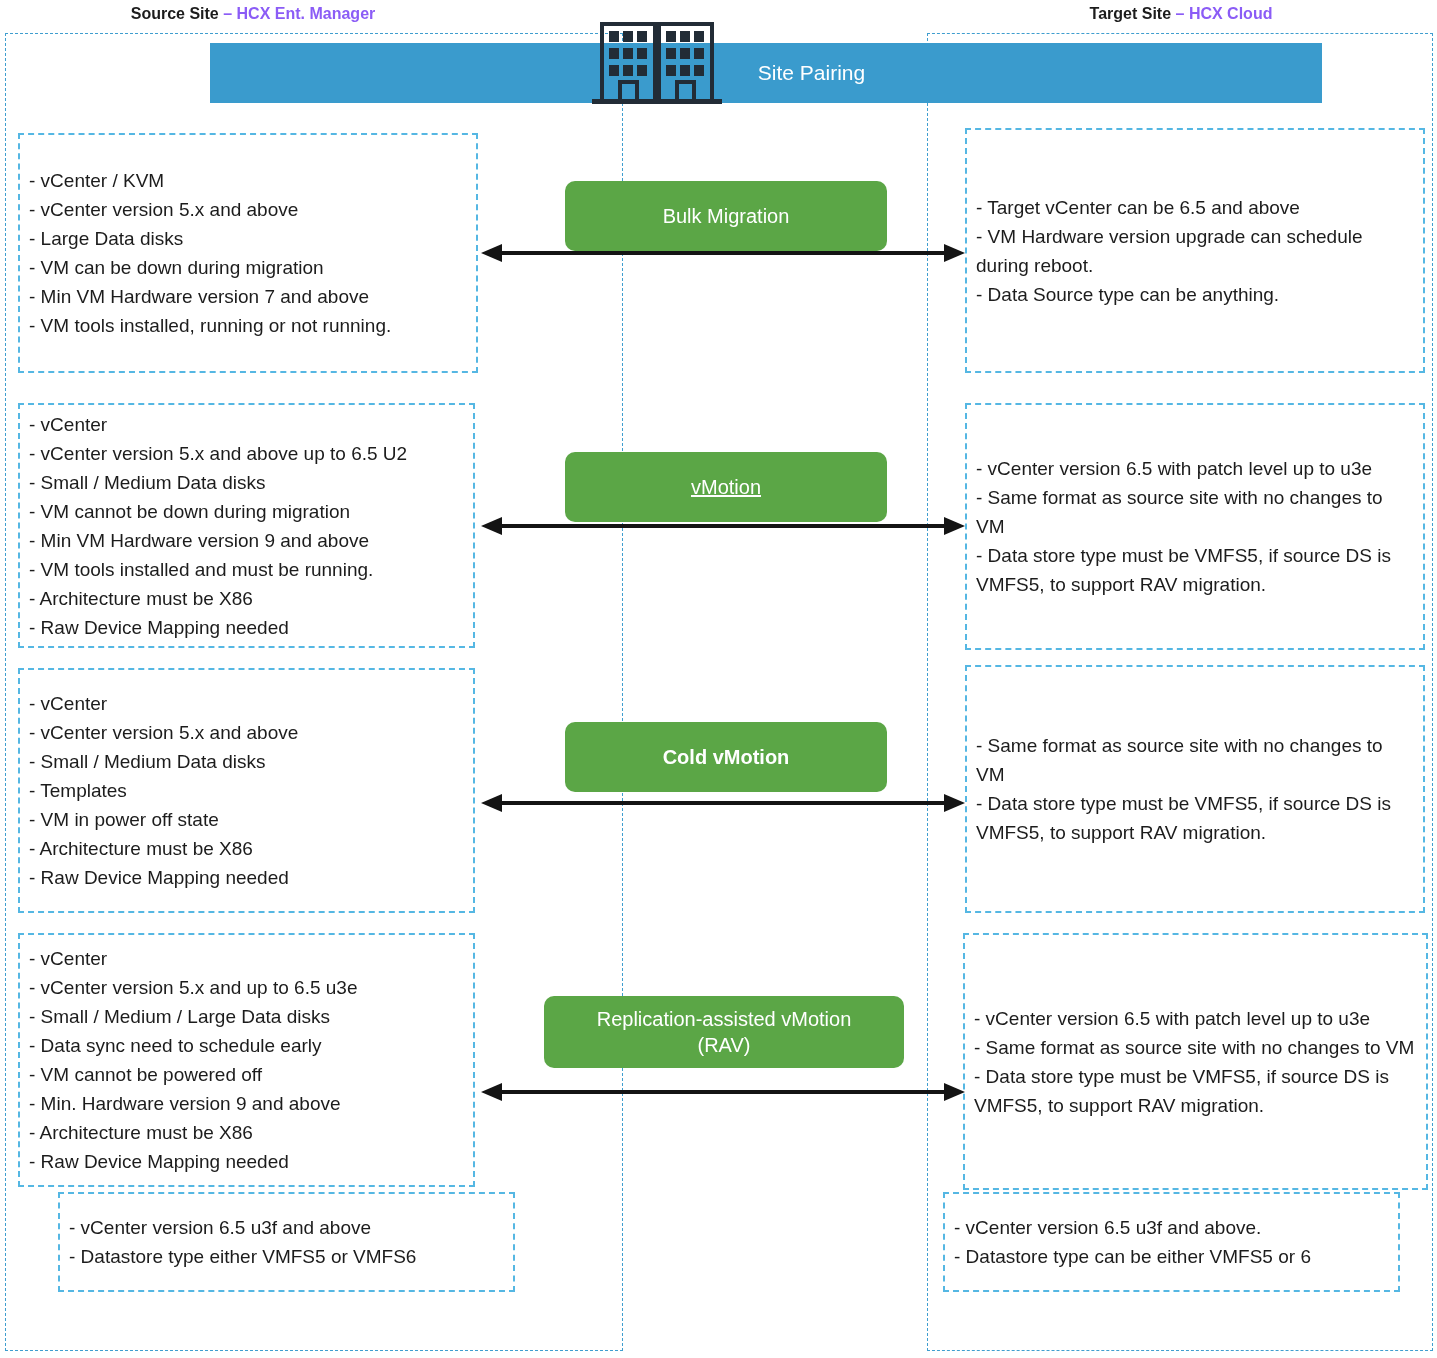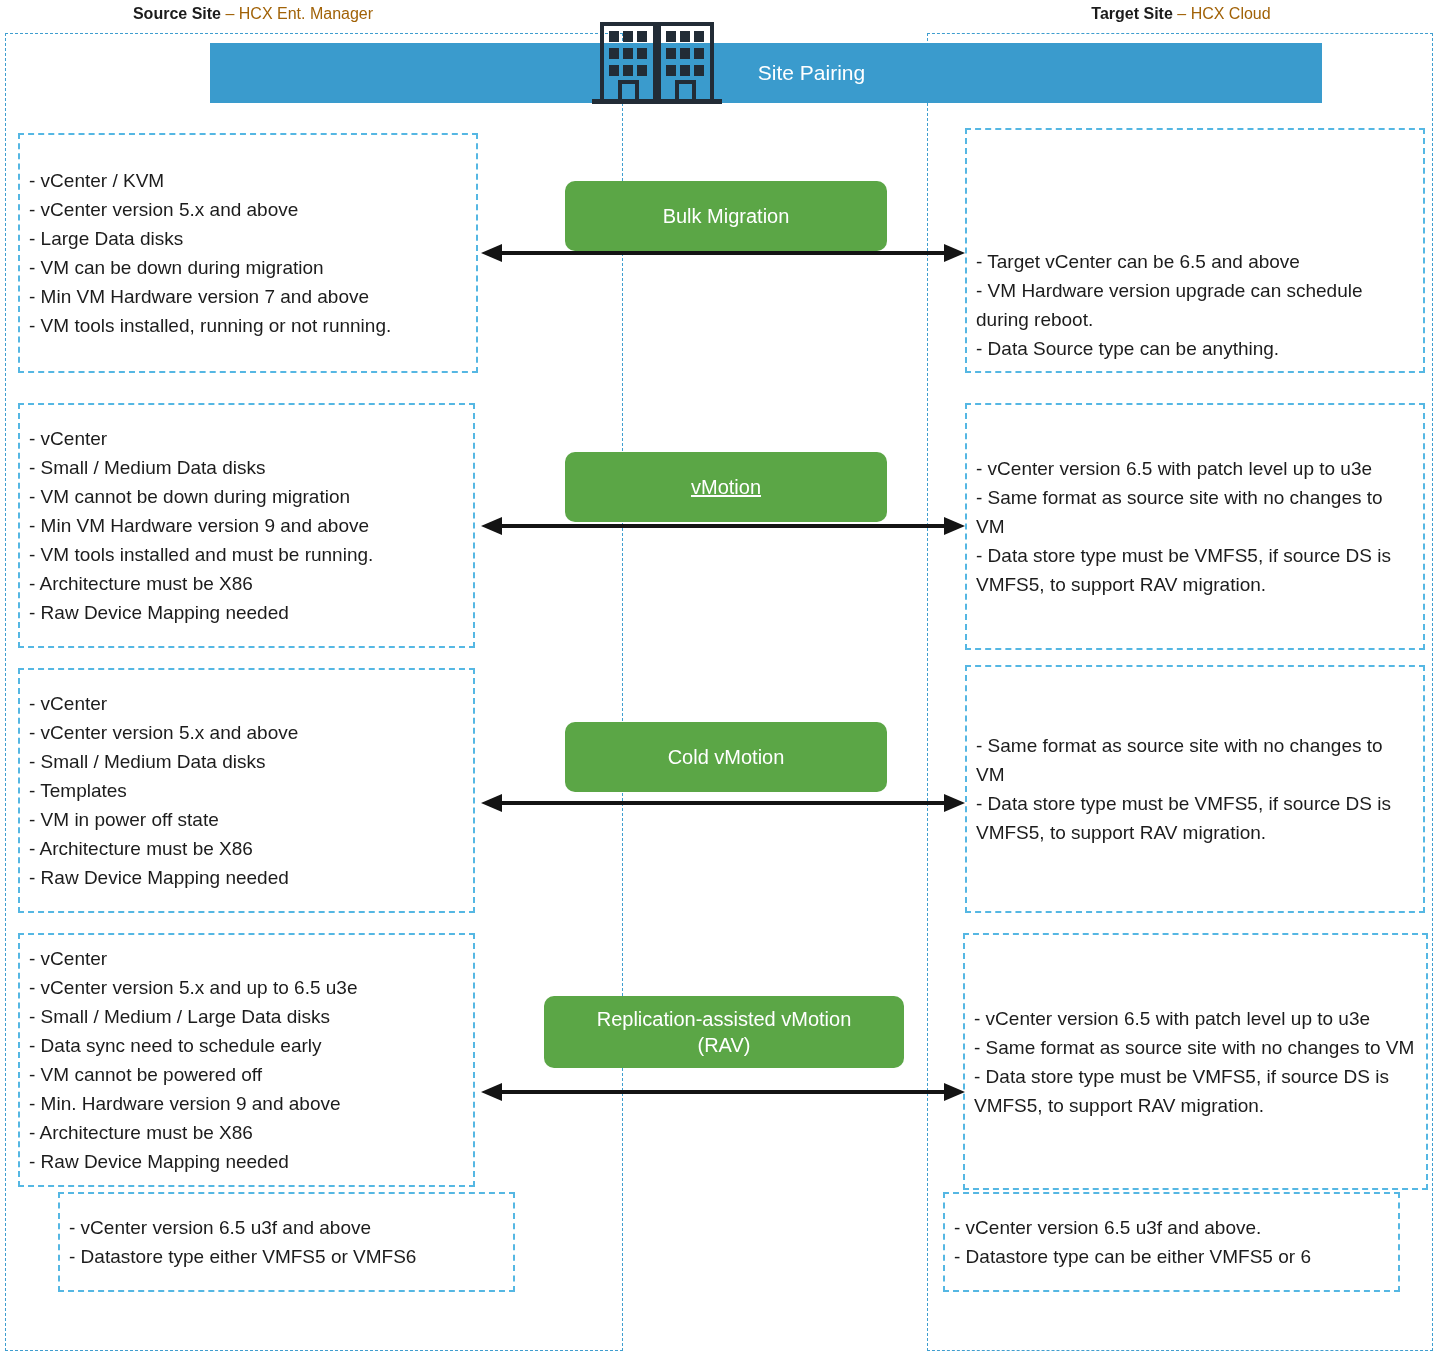--- a/index.html
+++ b/index.html
@@ -12,21 +12,21 @@
     overflow:hidden;
   }
   .site-heading{
     position:absolute;top:5px;
     width:460px;
     font-size:16px;font-weight:bold;
     text-align:center;
     color:#1c1c1c;
     white-space:nowrap;
   }
-  .site-heading .site-value{color:#a16207;font-weight:normal;}
+  .site-heading .site-value{color:#8b5cf6;font-weight:bold;}
   .site-heading.source{left:23px;}
   .site-heading.target{left:951px;}
 
   .outer-box{
     position:absolute;top:33px;height:1318px;
     border:1.6px dashed #3f9ecf;
     box-sizing:border-box;
   }
   .outer-box.left{left:5px;width:618px;}
   .outer-box.right{left:927px;width:506px;}
@@ -74,33 +74,33 @@
     border-right:21px solid #141414;
   }
   .arrow::after{
     content:"";position:absolute;right:0;top:0;
     border-top:9px solid transparent;border-bottom:9px solid transparent;
     border-left:21px solid #141414;
   }
 
   
   #box-r1l{left:18px;top:133px;width:460px;height:240px;}
-  #box-r1r{left:965px;top:128px;width:460px;height:245px;align-items:flex-end;}
+  #box-r1r{left:965px;top:128px;width:460px;height:245px;}
   #box-r2l{left:18px;top:403px;width:457px;height:245px;}
   #box-r2r{left:965px;top:403px;width:460px;height:247px;}
   #box-r3l{left:18px;top:668px;width:457px;height:245px;}
   #box-r3r{left:965px;top:665px;width:460px;height:248px;}
   #box-r4l{left:18px;top:933px;width:457px;height:254px;}
   #box-r4r{left:963px;top:933px;width:465px;height:257px;}
   #box-fl{left:58px;top:1192px;width:457px;height:100px;}
   #box-fr{left:943px;top:1192px;width:457px;height:100px;}
 
   #mig-1{left:565px;top:181px;width:322px;height:70px;}
   #mig-2{left:565px;top:452px;width:322px;height:70px;text-decoration:underline;}
-  #mig-3{left:565px;top:722px;width:322px;height:70px;}
+  #mig-3{left:565px;top:722px;width:322px;height:70px;font-weight:bold;}
   #mig-4{left:544px;top:996px;width:360px;height:72px;}
 
   #arrow-1{left:481px;top:244px;width:484px;}
   #arrow-2{left:481px;top:517px;width:484px;}
   #arrow-3{left:481px;top:794px;width:484px;}
   #arrow-4{left:481px;top:1083px;width:484px;}
 </style>
 </head>
 <body>
 
@@ -172,20 +172,21 @@
   <div class="mig-box" id="mig-1">
     <span>Bulk Migration</span>
   </div>
   <div class="arrow" id="arrow-1">
       <span class="shaft"></span>
     </div>
 
   <div class="req-box" id="box-r2l">
     <div>
         <div class="req-item">- vCenter</div>
+        <div class="req-item">- vCenter version 5.x and above up to 6.5 U2</div>
         <div class="req-item">- Small / Medium Data disks</div>
         <div class="req-item">- VM cannot be down during migration</div>
         <div class="req-item">- Min VM Hardware version 9 and above</div>
         <div class="req-item">- VM tools installed and must be running.</div>
         <div class="req-item">- Architecture must be X86</div>
         <div class="req-item">- Raw Device Mapping needed</div>
       </div>
   </div>
   <div class="req-box" id="box-r2r">
     <div>

